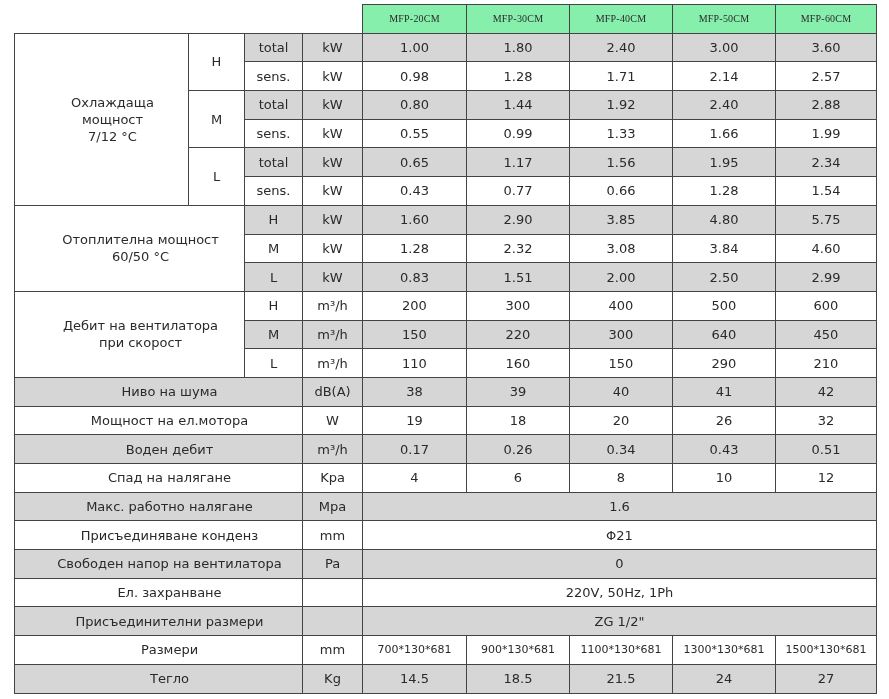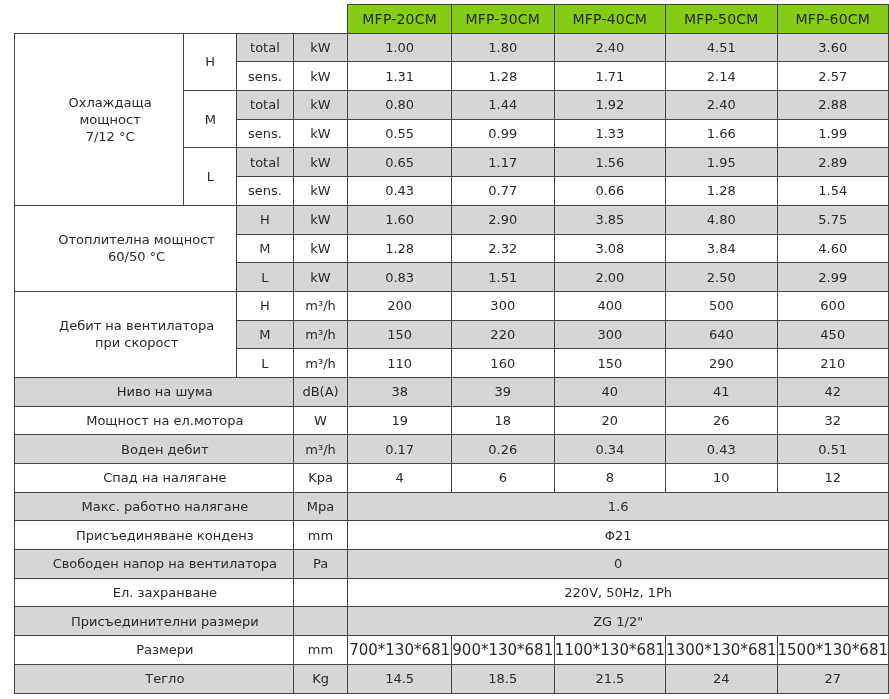--- a/index.html
+++ b/index.html
@@ -3,27 +3,27 @@
 <meta charset="utf-8">
 <style>
   html, body { margin: 0; padding: 0; background: #ffffff; }
   body { width: 889px; height: 699px; position: relative; overflow: hidden;
          font-family: "DejaVu Sans", "Liberation Sans", sans-serif; color: #2a2a2a; }
   table.spec { position: absolute; left: 14px; top: 4px; border-collapse: collapse;
                table-layout: fixed; font-size: 13px; }
   table.spec td { border: 1px solid #444; height: 27.7px; padding: 0; text-align: center;
                   vertical-align: middle; white-space: nowrap; overflow: hidden; }
   td.blank { border: none !important; background: #fff; }
-  td.hdr { background: #84cc16; font-size: 14px; letter-spacing: 0.2px; }
+  td.hdr { background: #86efac; font-size: 10px; letter-spacing: 0.2px; font-family: Liberation Serif, serif; }
   td.lbl { text-align: right; padding-left: 22px !important; white-space: normal !important;
            line-height: 17px; background: #fff; }
   td.lbl1 { text-align: left; padding-left: 22px !important; }
   .g { background: #d6d6d6; }
   .w { background: #ffffff; }
-  td.small { font-size: 15px; }
+  td.small { font-size: 11px; }
 </style>
 </head>
 <body>
 
 <table class="spec">
   <colgroup>
     <col style="width:174px">
       <col style="width:56px">
       <col style="width:58px">
       <col style="width:60px">
@@ -49,27 +49,27 @@
         <span>Охлаждаща</span><br>
         <span>мощност</span><br>
         <span>7/12 °C</span>
       </td>
       <td class="w" rowspan="2">H</td>
       <td class="g">total</td>
       <td class="g">kW</td>
       <td class="g">1.00</td>
       <td class="g">1.80</td>
       <td class="g">2.40</td>
-      <td class="g">4.51</td>
+      <td class="g">3.00</td>
       <td class="g">3.60</td>
     </tr>
     <tr>
       <td class="w">sens.</td>
       <td class="w">kW</td>
-      <td class="w">1.31</td>
+      <td class="w">0.98</td>
       <td class="w">1.28</td>
       <td class="w">1.71</td>
       <td class="w">2.14</td>
       <td class="w">2.57</td>
     </tr>
     <tr>
       <td class="w" rowspan="2">M</td>
       <td class="g">total</td>
       <td class="g">kW</td>
       <td class="g">0.80</td>
@@ -88,21 +88,21 @@
       <td class="w">1.99</td>
     </tr>
     <tr>
       <td class="w" rowspan="2">L</td>
       <td class="g">total</td>
       <td class="g">kW</td>
       <td class="g">0.65</td>
       <td class="g">1.17</td>
       <td class="g">1.56</td>
       <td class="g">1.95</td>
-      <td class="g">2.89</td>
+      <td class="g">2.34</td>
     </tr>
     <tr>
       <td class="w">sens.</td>
       <td class="w">kW</td>
       <td class="w">0.43</td>
       <td class="w">0.77</td>
       <td class="w">0.66</td>
       <td class="w">1.28</td>
       <td class="w">1.54</td>
     </tr>

